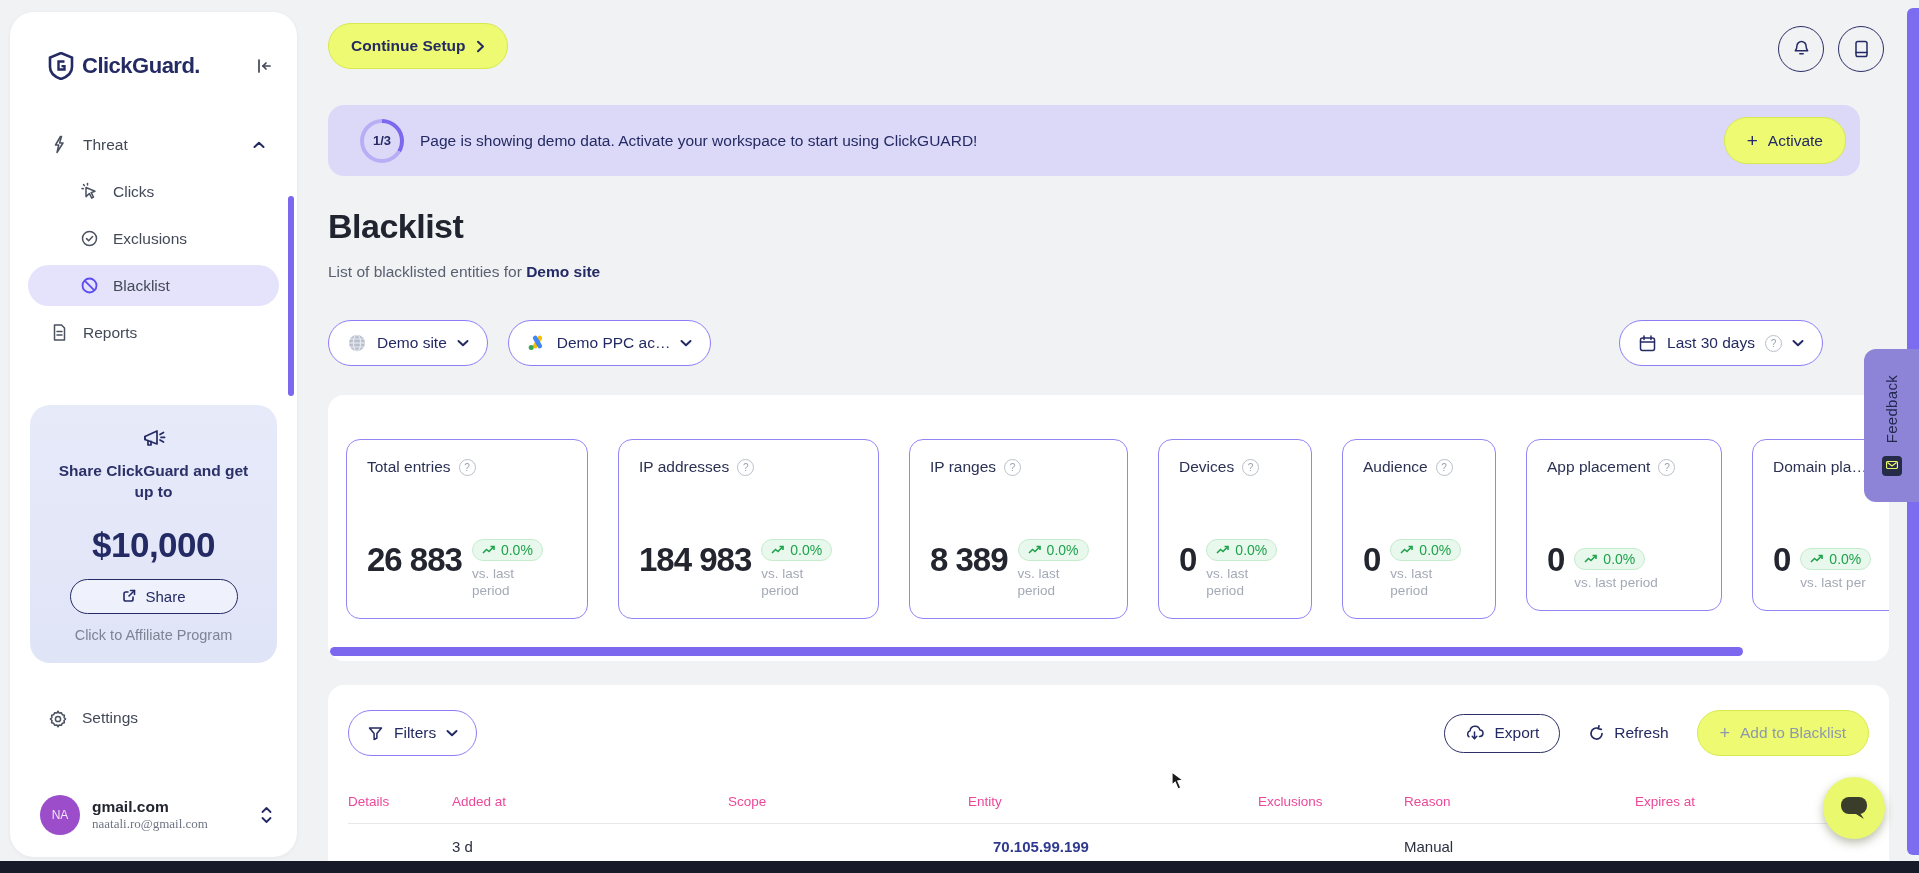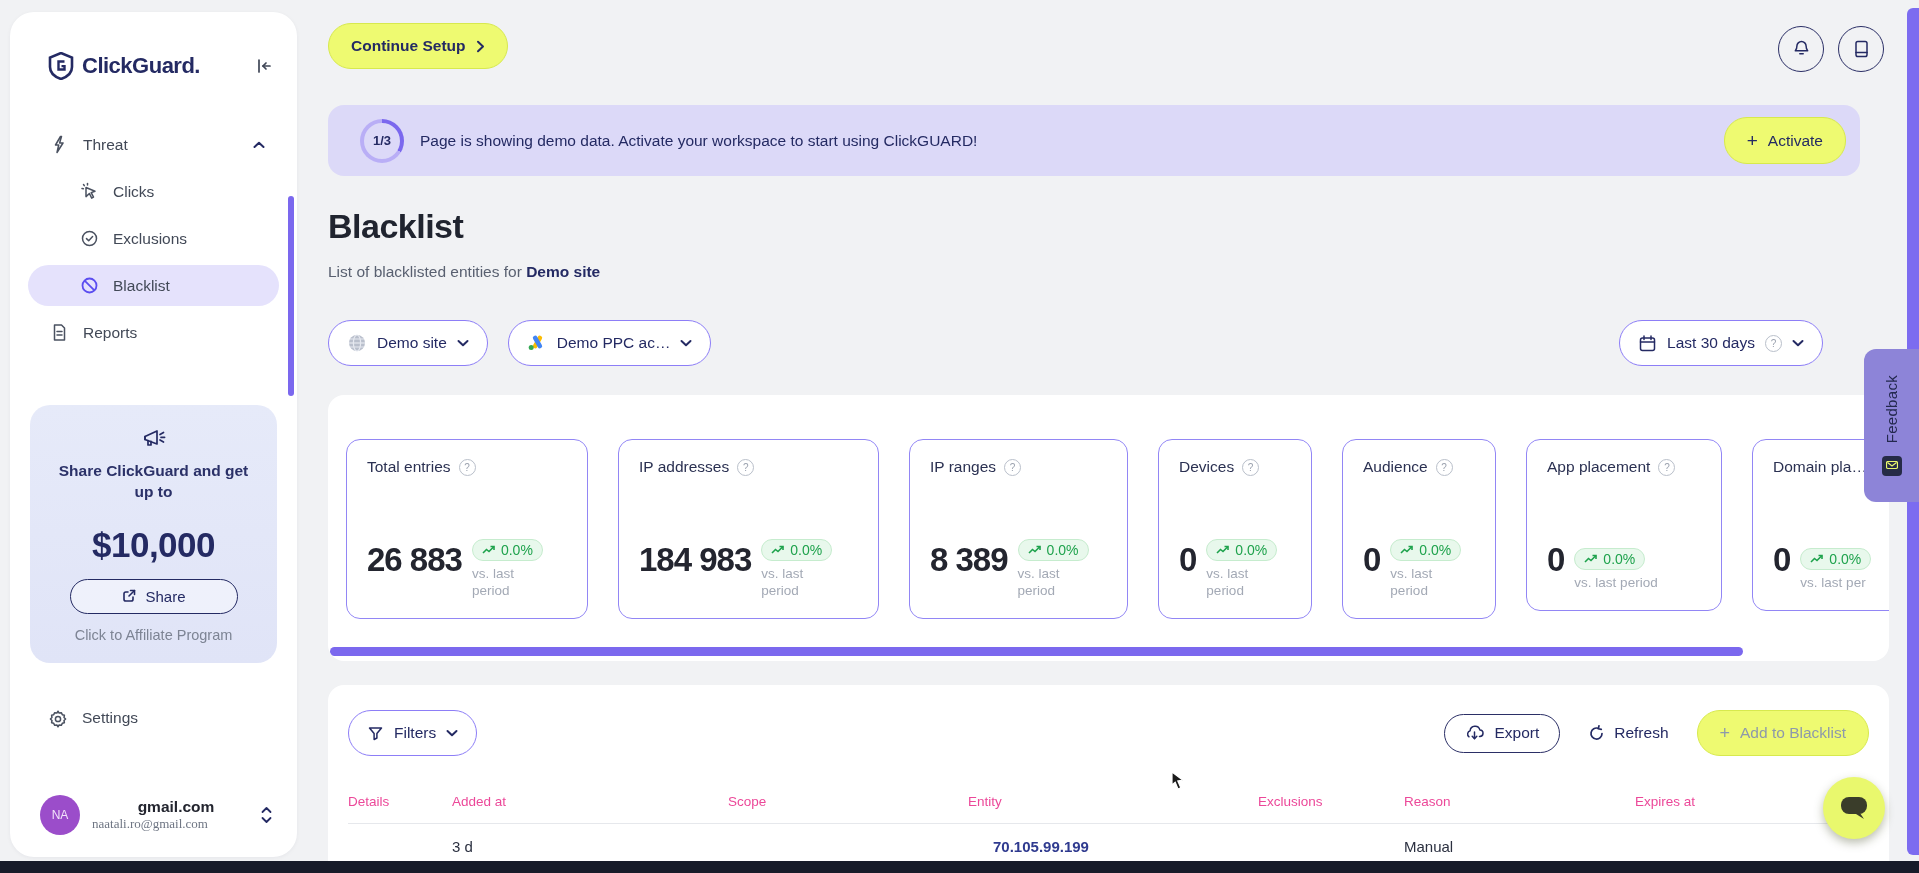--- a/index.html
+++ b/index.html
@@ -60,21 +60,21 @@
 
   .user-row {
     position:absolute; left:0; bottom:22px; width:100%;
     display:flex; align-items:center; padding:0 24px 0 30px; cursor:pointer;
   }
   .avatar {
     width:40px; height:40px; border-radius:50%; background:#9b4dca; color:#f2e3fa;
     display:flex; align-items:center; justify-content:center; font-size:12px; flex:0 0 auto;
   }
   .user-meta { margin-left:12px; flex:1; min-width:0; }
-  .user-name { font-size:15.5px; font-weight:bold; color:#23252f;text-align:center; }
+  .user-name { font-size:15.5px; font-weight:bold; color:#23252f; }
   .user-email { font-size:13px; color:#6e7583;font-family:Liberation Serif, serif; }
 
   
   .main { position:absolute; left:328px; top:0; width:1561px; height:873px; }
 
   .pill-lime {
     display:inline-flex; align-items:center; gap:10px; background:#eefa71;
     border:1.5px solid #d7e94e; border-radius:23px; height:46px; padding:0 22px;
     font-size:15.5px; color:#242a63; cursor:pointer;
   }

